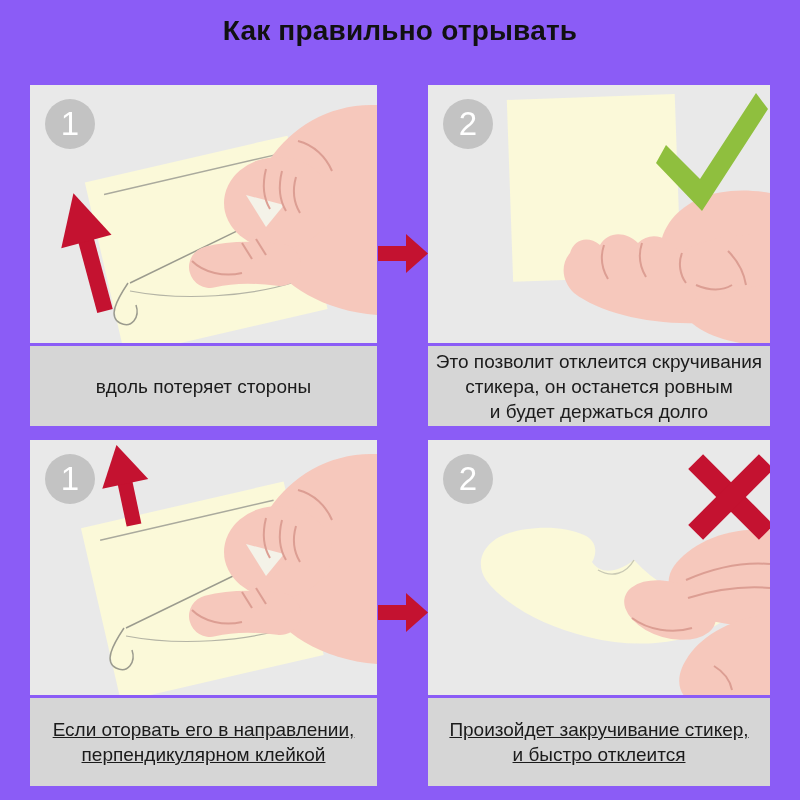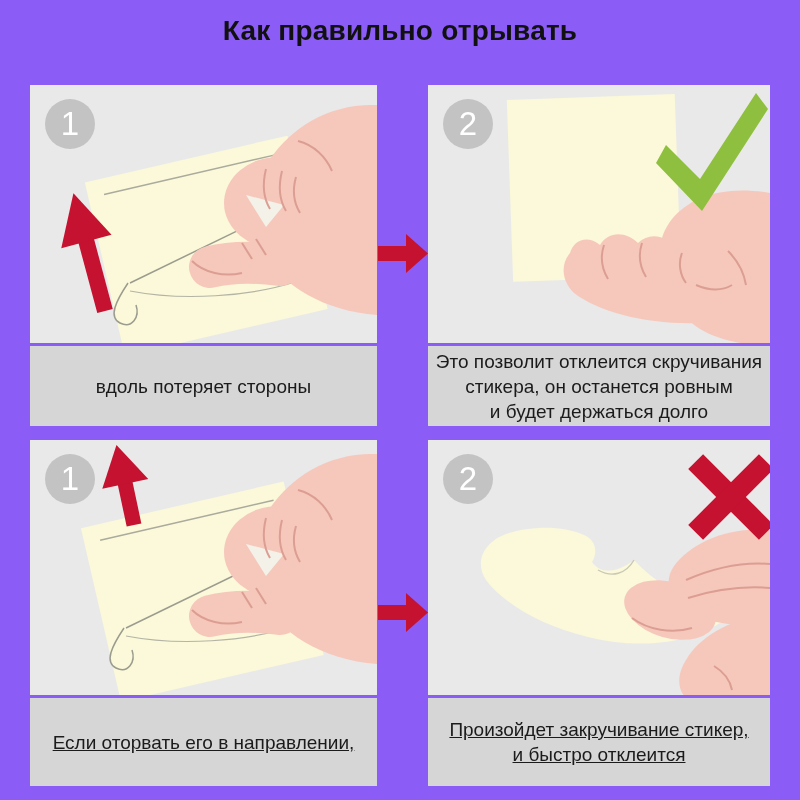--- a/index.html
+++ b/index.html
@@ -143,20 +143,21 @@
         <path d="M266 86 C262 100 264 112 270 122"></path>
         <path d="M268 50 C284 54 296 66 302 80"></path>
         <path d="M162 170 C174 182 194 186 212 182"></path>
         <path d="M212 152 L222 168"></path>
         <path d="M226 148 L236 164"></path>
       </g>
     </svg>
   </div>
   <div class="caption col-l row2-cap">
     <div>Если оторвать его в направлении,</div>
+    <div>перпендикулярном клейкой</div>
   </div>
 
   <svg class="flow-arrow" style="left:378px;top:592px;" viewBox="0 0 50 40">
     <rect x="0" y="13" width="28" height="15" fill="#c41230"></rect>
     <polygon points="28,1 50,20.5 28,40" fill="#c41230"></polygon>
   </svg>
 
   <div class="panel-img col-r row2-img">
     <div class="badge">2</div>
     <svg width="342" height="255" viewBox="0 0 342 255">

